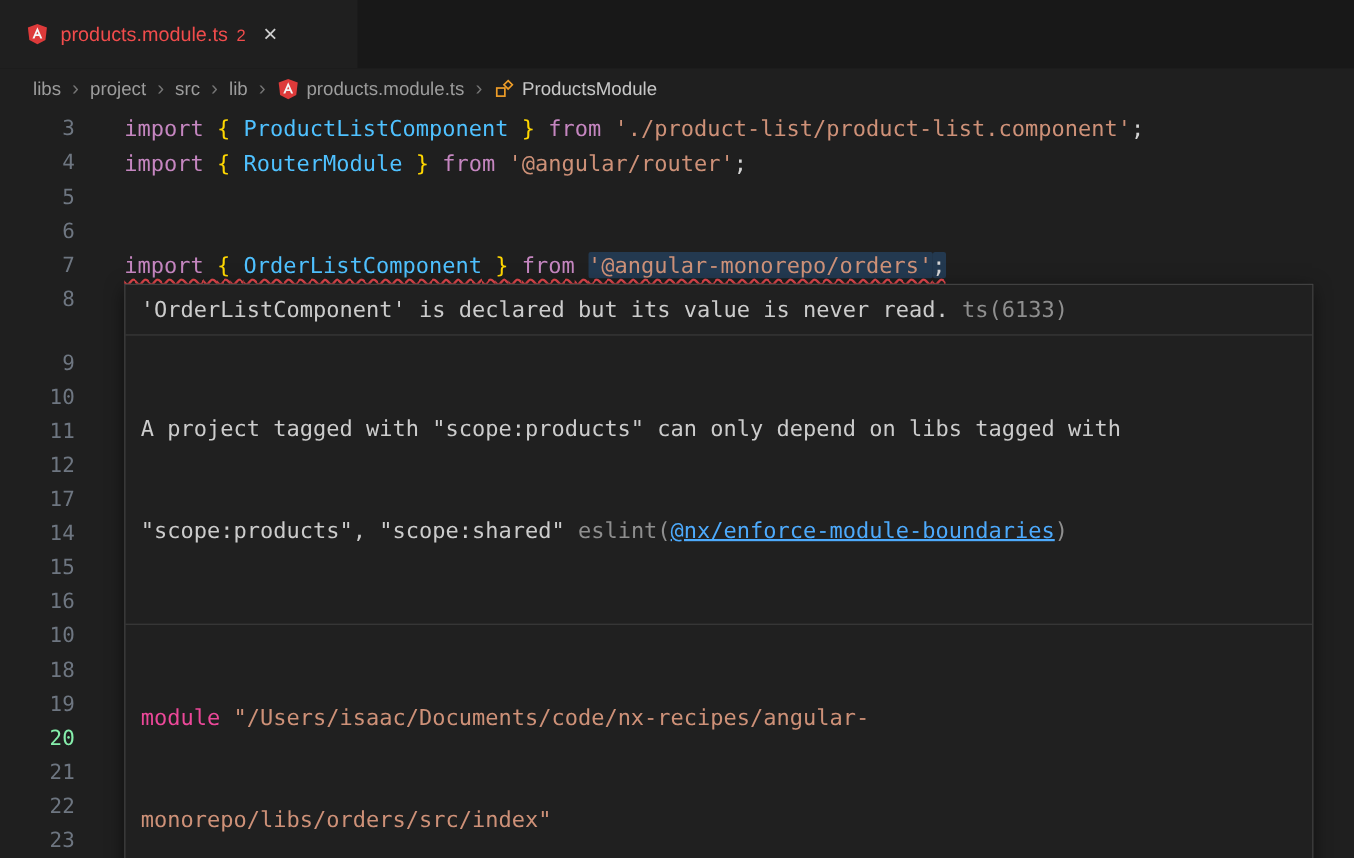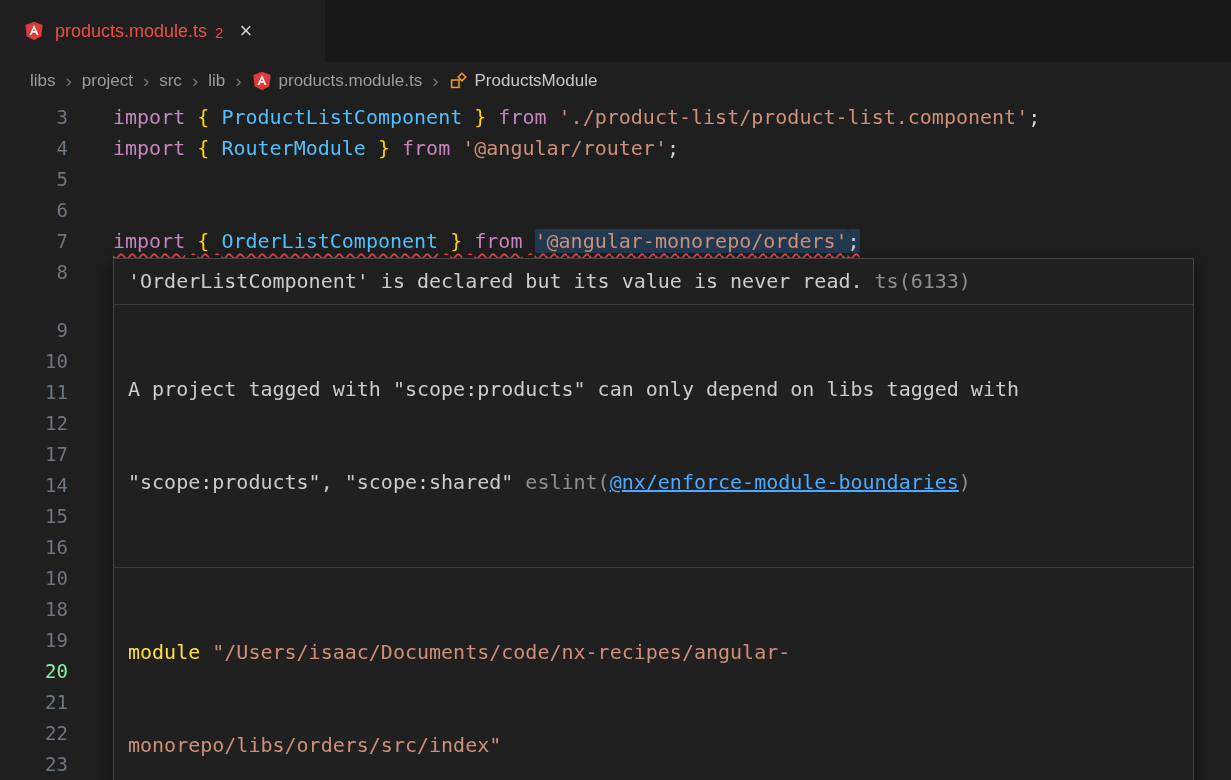--- a/index.html
+++ b/index.html
@@ -28,21 +28,21 @@
   .row { position:absolute; left:0; right:0; height:31px; line-height:31px; }
   .ln { position:absolute; left:0; top:0; width:68px; text-align:right;
         color:#6e7681; font-size:19px; }
   .ln.active { color:#86efac; }
   .code { position:absolute; left:113px; top:0; white-space:pre; }
   .blame { color:#6a6a6a; margin-left:78px; font-size:19px; }
   .guide { position:absolute; width:1px; background:#313131; }
 
   
   .c-kw   { color:#C586C0; }
-  .c-kw2  { color:#fde047;text-align:right; }
+  .c-kw2  { color:#ec4899;text-align:right; }
   .c-type { color:#4FC1FF; }
   .c-prop { color:#9CDCFE; }
   .c-str  { color:#CE9178; }
   .c-cmt  { color:#6A9955; }
   .c-b1   { color:#FFD700; }
   .c-b2   { color:#DA70D6; }
   .c-b3   { color:#179FFF; }
   .c-pl   { color:#D4D4D4; }
   .c-teal { color:#4EC9B0; }
   .c-emoji{ color:#E8C170; }

